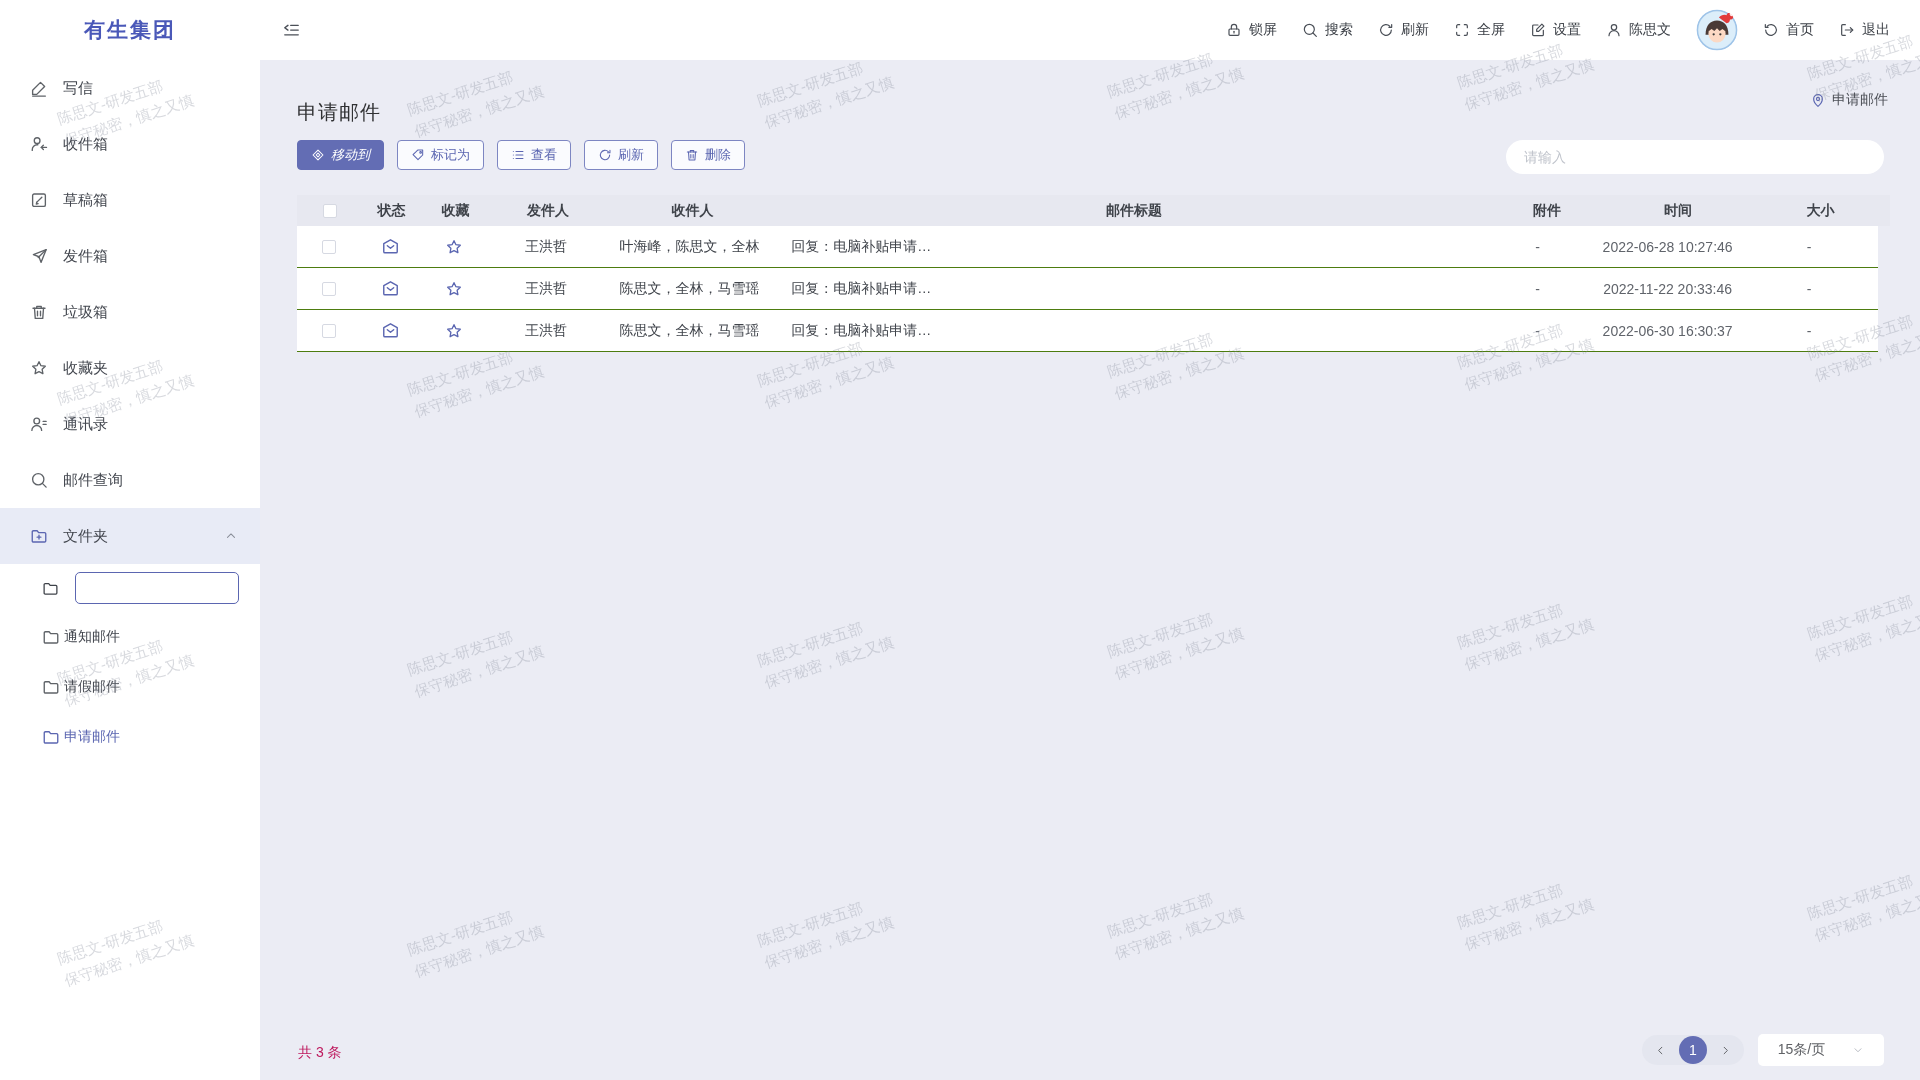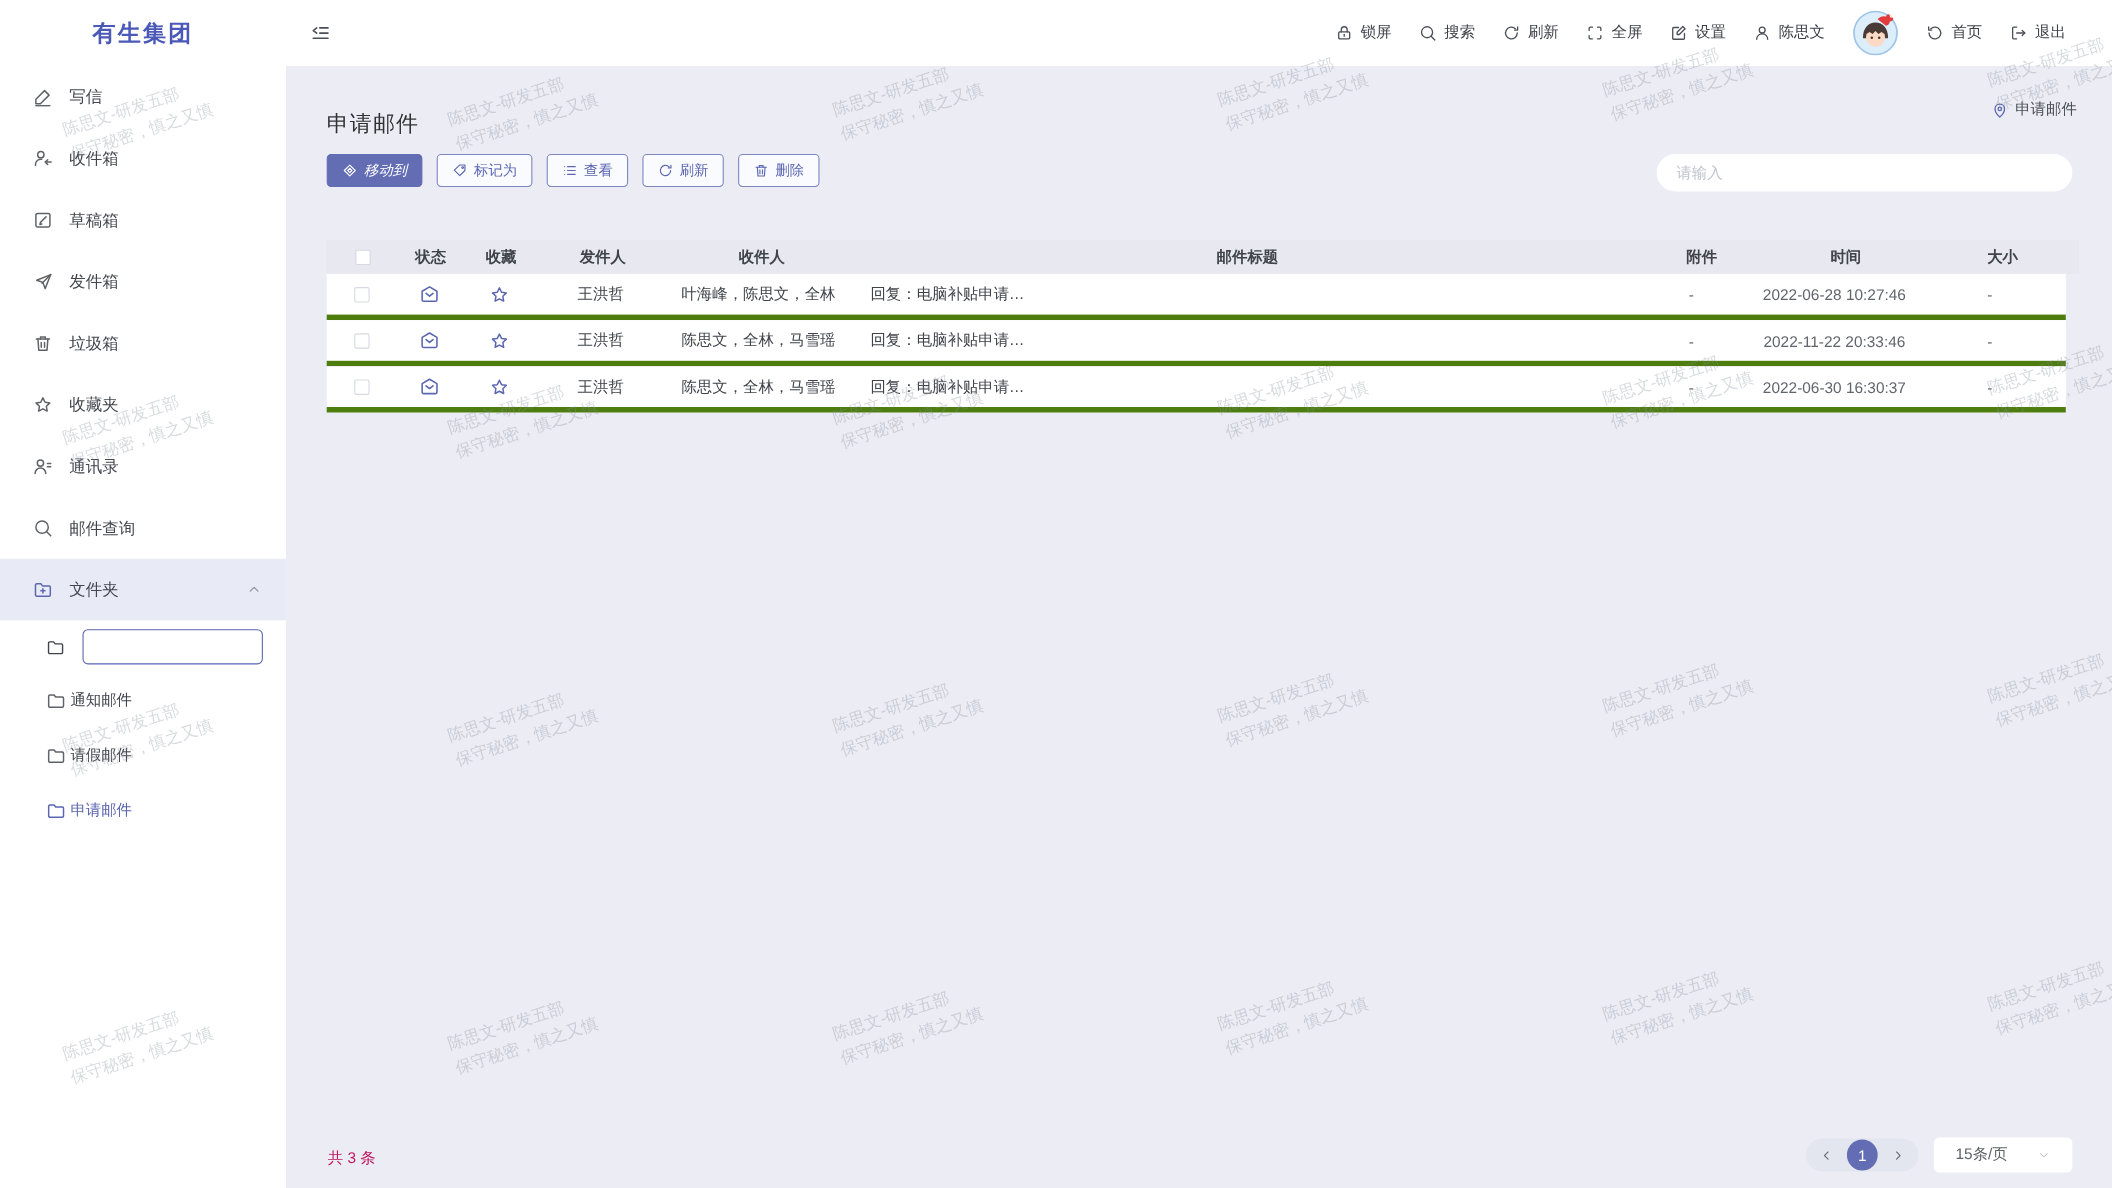--- a/index.html
+++ b/index.html
@@ -25,21 +25,21 @@
   .folder-row { height:50px; display:flex; align-items:center; padding-left:42px; gap:4px;
                 font-size:14px; color:#42464e; cursor:pointer; }
   .folder-row .ic { width:18px; height:18px; color:#5f6368; }
   .folder-row.active { color:#5b66b1; }
   .folder-row.active .ic { color:#5b66b1; }
   .folder-input-row { height:48px; display:flex; align-items:center; padding-left:42px; gap:16px; }
   .folder-input { width:164px; height:32px; border:1px solid #5b66b1; border-radius:5px;
                   background:#fff; outline:none; padding:0 8px; font-size:14px; }
 
   
-  .topbar { position:absolute; left:260px; right:12px; top:0; height:60px; background:#fff;
+  .topbar { position:absolute; left:260px; right:0; top:0; height:60px; background:#fff;
             display:flex; align-items:center; z-index:2; }
   .collapse { margin-left:22px; width:19px; height:19px; color:#4a4f57; cursor:pointer; }
   .top-right { margin-left:auto; display:flex; align-items:center; gap:25px; padding-right:30px; }
   .top-action { display:flex; align-items:center; gap:7px; font-size:14px; color:#3c4047; cursor:pointer; white-space:nowrap; }
   .top-action .ic { width:16px; height:16px; color:#4a4f57; }
   .avatar { width:42px; height:42px; border-radius:50%; overflow:hidden; cursor:pointer; flex:none; }
   .avatar svg { width:100%; height:100%; display:block; }
 
   
   .content { position:absolute; left:260px; top:60px; width:1660px; height:1020px; background:#ebecf4; }
@@ -53,25 +53,25 @@
          border:1px solid #7d86c2; border-radius:4px; background:#fafbfe; color:#5b66b1;
          font-size:13px; cursor:pointer; white-space:nowrap; }
   .btn .ic { width:14px; height:14px; }
   .btn.primary { background:#636db4; border-color:#636db4; color:#fff;font-style:italic; }
   .search-input { position:absolute; right:36px; top:80px; width:378px; height:34px;
                   border:none; border-radius:17px; background:#fff; padding:0 18px;
                   font-size:14px; color:#333; outline:none; }
   .search-input::placeholder { color:#c0c4cc; }
 
   
-  .table { position:absolute; left:37px; top:158px; width:1593px; }
+  .table { position:absolute; left:37px; top:135px; width:1593px; }
   .thead { display:flex; height:31px; align-items:center; background:#e7e8f0;
            font-size:14px; font-weight:700; color:#303133; }
   .trow { display:flex; height:42px; align-items:center; background:#fff; width:1581px;
-          border-bottom:5px solid #4d7c0f; cursor:pointer; }
+          border-bottom:1px solid #4d7c0f; cursor:pointer; }
   .cell { display:flex; align-items:center; justify-content:center; overflow:hidden;
           white-space:nowrap; font-size:14px; color:#3f434a; height:100%; }
   .cell.left { justify-content:flex-start; padding-left:16px; }
   .cell.dim { color:#60646b; }
   .cb { width:14px; height:14px; border:1px solid #d6d9e2; border-radius:2px; background:#fff; cursor:pointer; flex:none; }
   .cell .ic.status { width:19px; height:19px; color:#5b66b1; }
   .cell .ic.star { width:18px; height:18px; color:#5b66b1; cursor:pointer; }
 
   
   .footer-total { position:absolute; left:38px; top:984px; font-size:14px; color:#be185d; }

